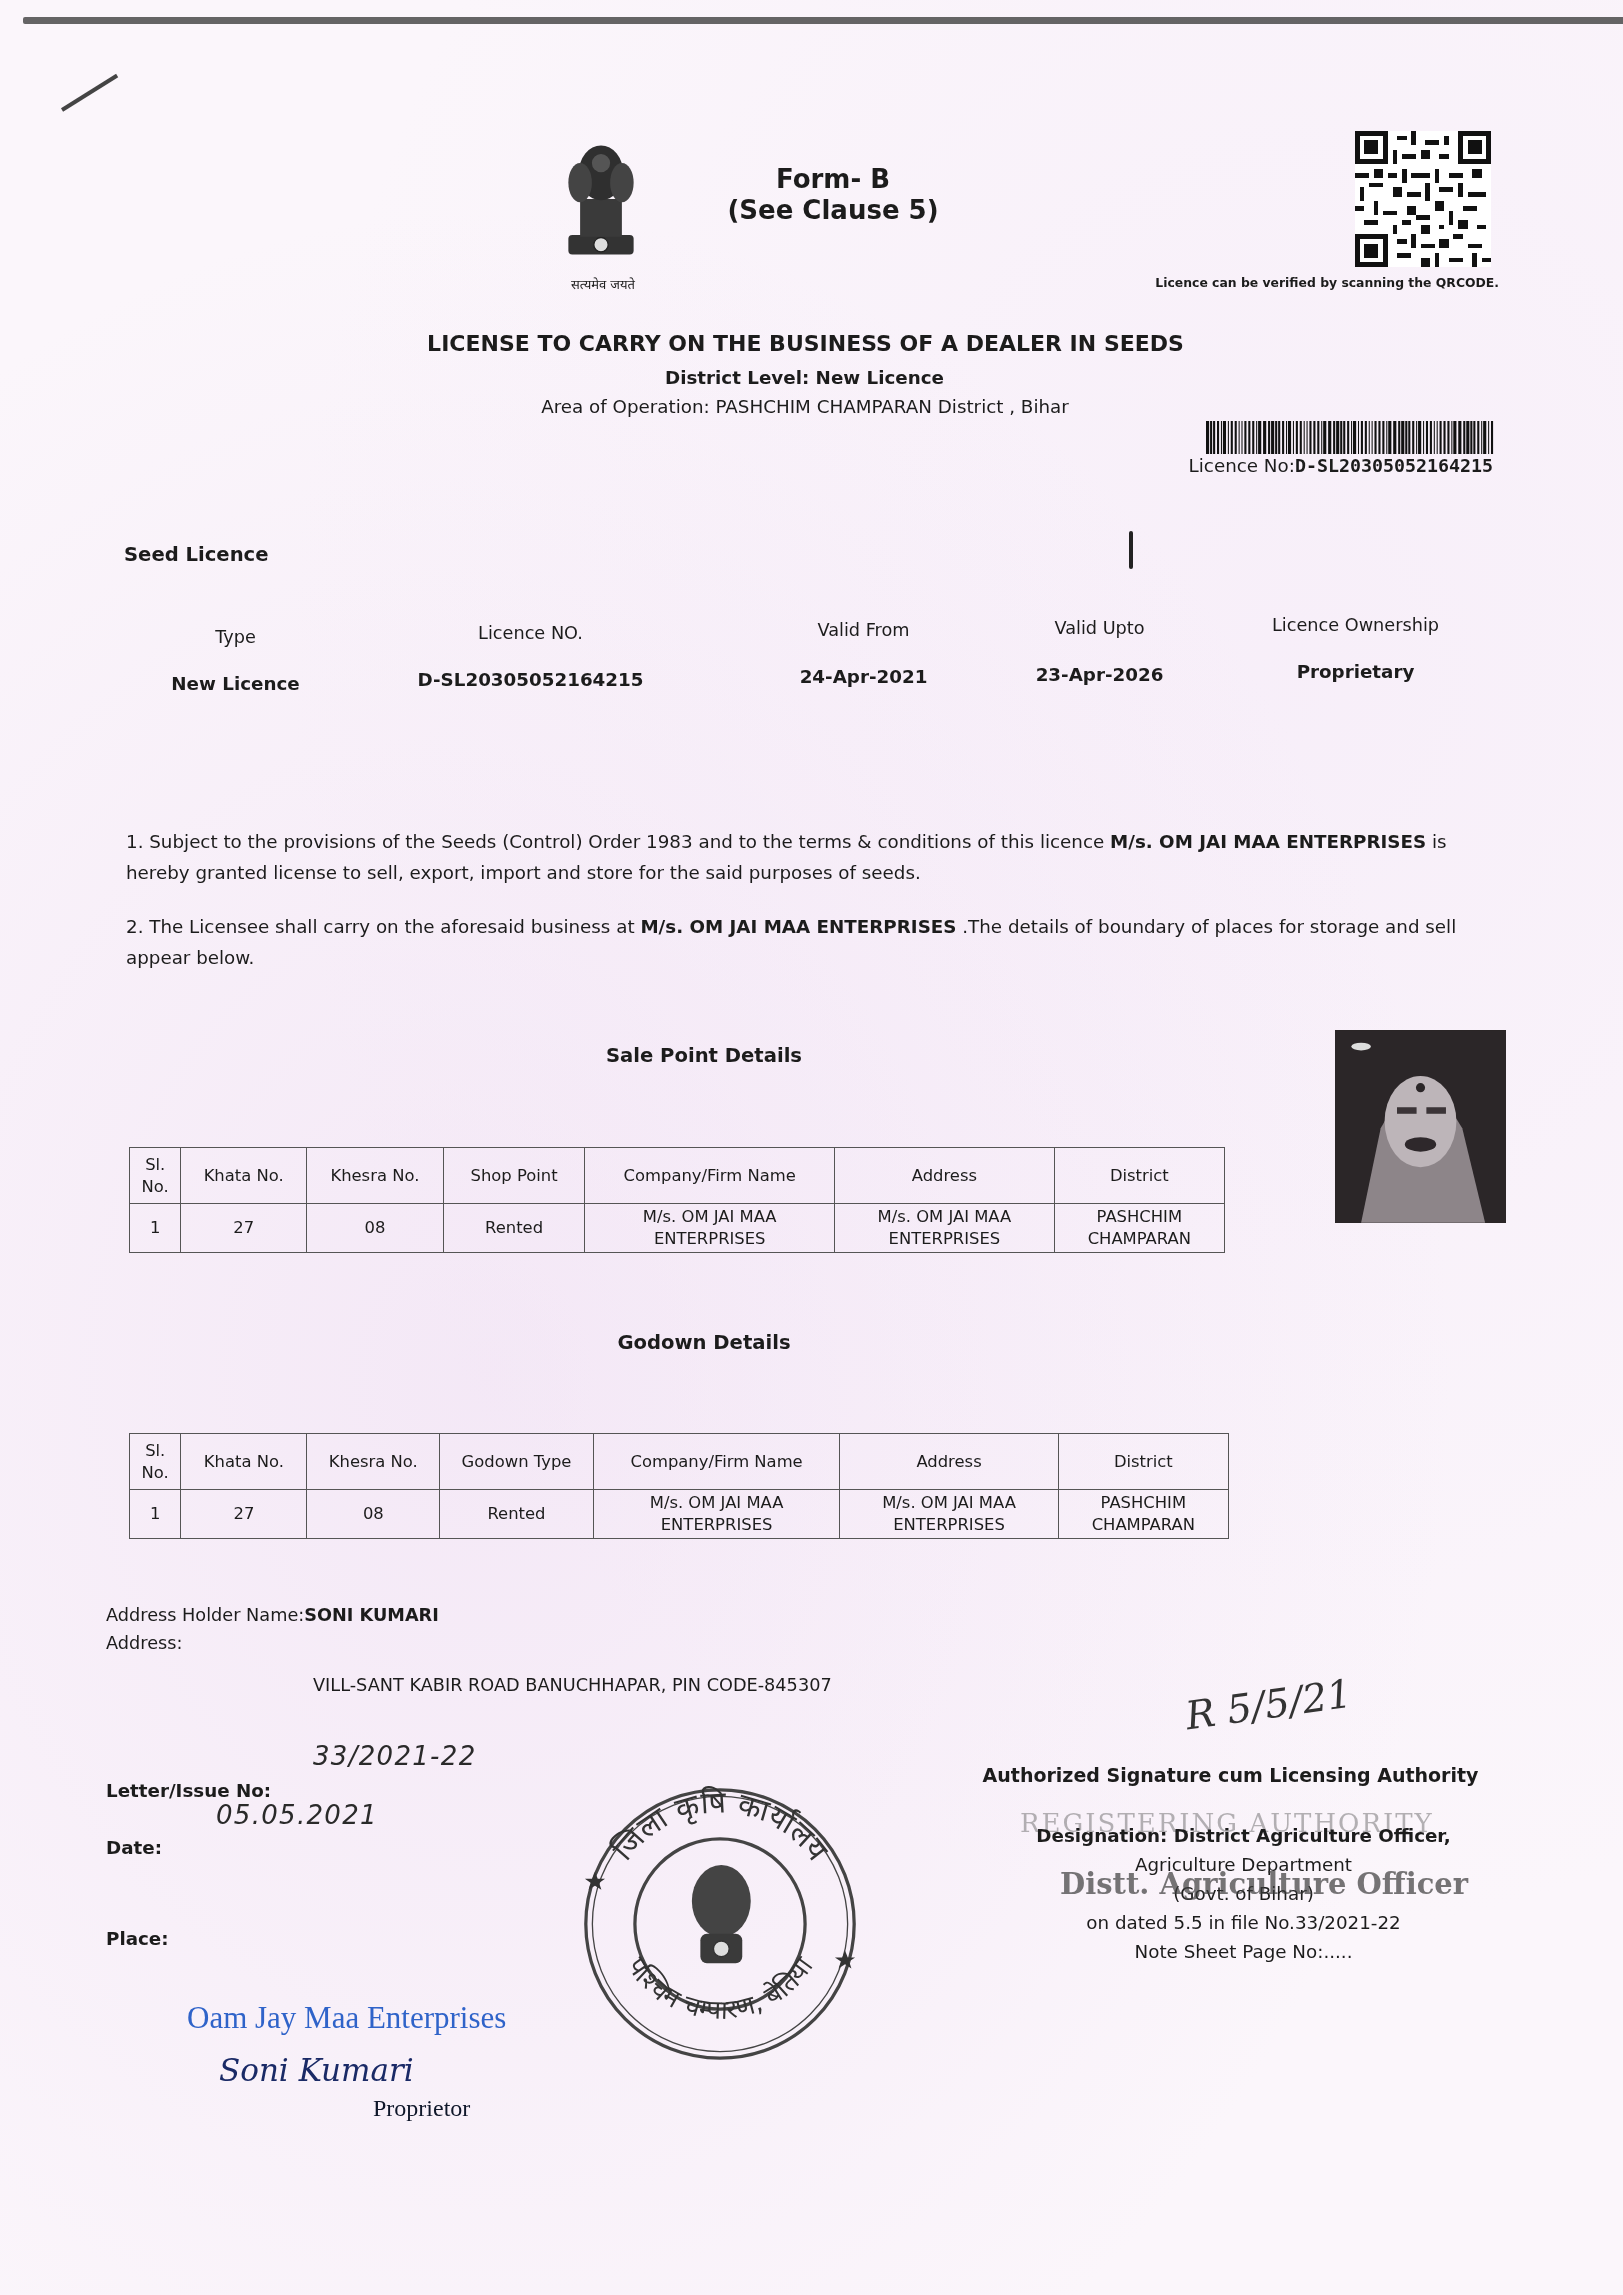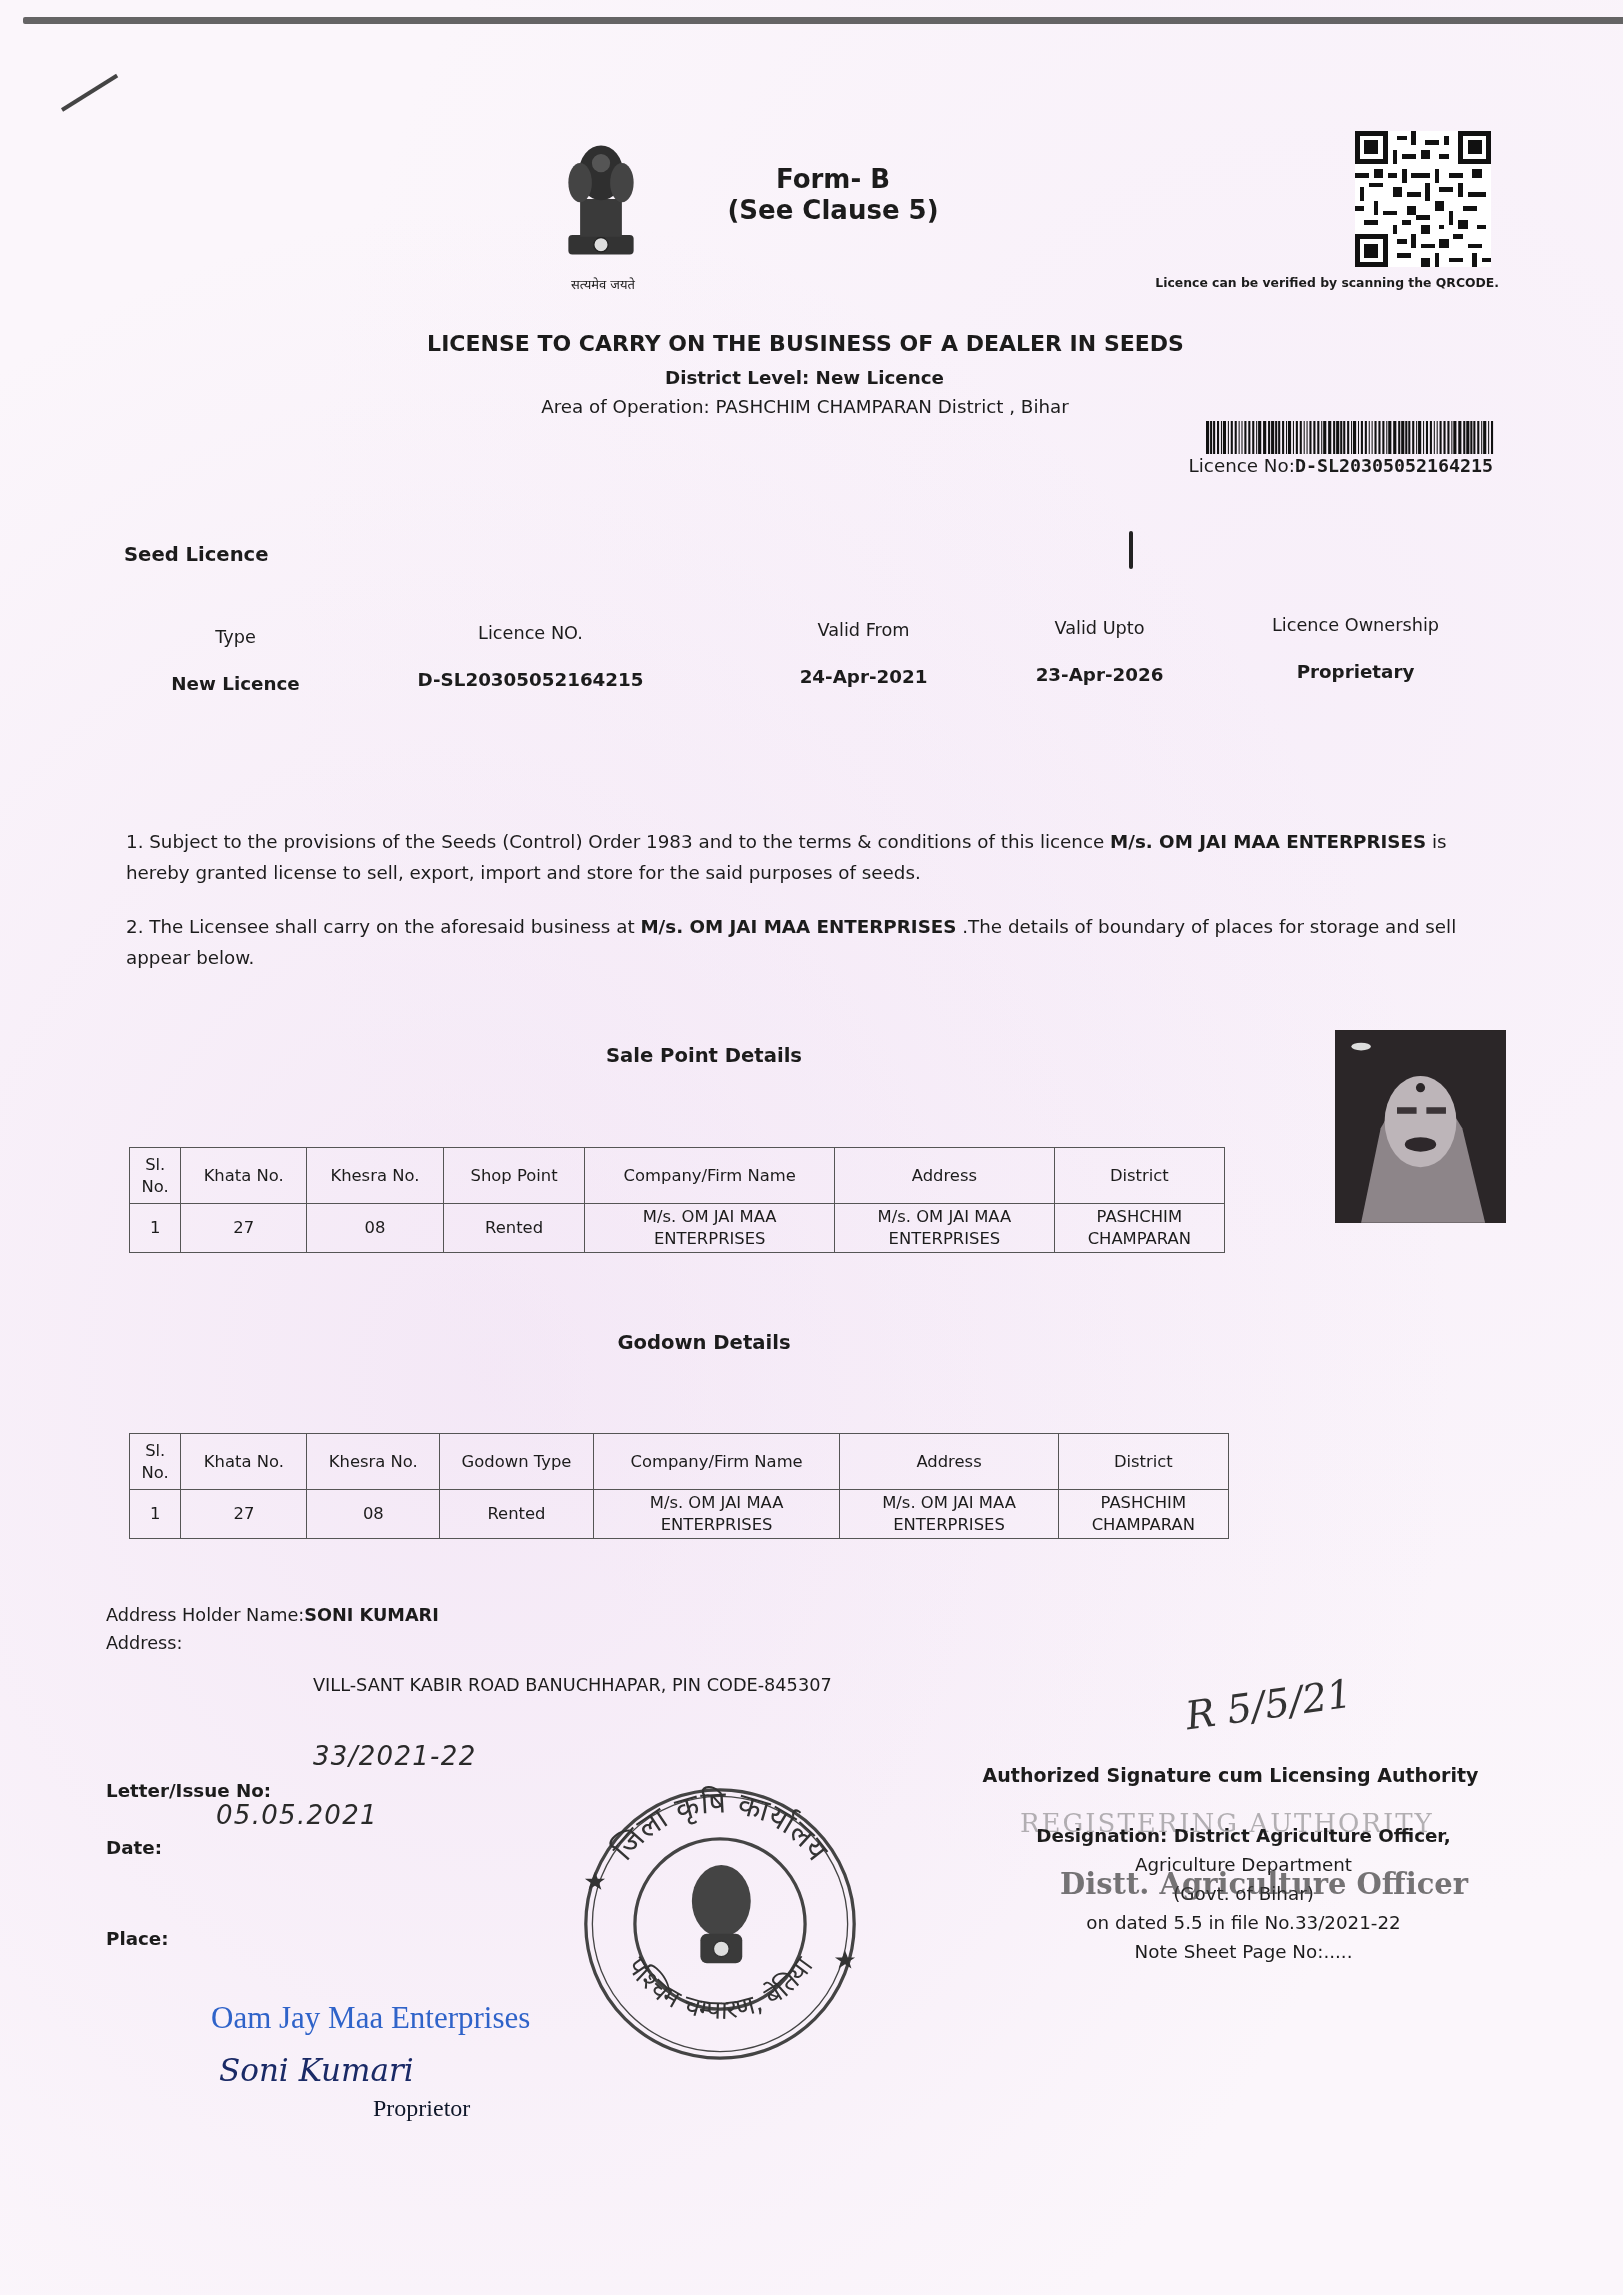--- a/index.html
+++ b/index.html
@@ -41,21 +41,21 @@
   .holder .addr{position:absolute;left:207px;top:27.5px;white-space:nowrap;margin-top:42px;}
   .issue-label{font-weight:bold;font-size:18.3px;left:106px;margin-top:29px;}
   .hand{font-family:"DejaVu Sans",sans-serif;font-style:italic;font-size:26px;color:#2a2a2a;letter-spacing:1.3px;}
   .auth{left:982px;top:1764px;width:497px;text-align:center;font-weight:bold;font-size:19px;}
   .desig{left:1008px;top:1821px;width:471px;text-align:center;font-size:18.3px;line-height:29px;}
   .desig .d1{font-weight:bold;}
   .stamp-big{left:1060px;top:1867px;font-family:"DejaVu Serif",serif;font-weight:bold;font-size:29px;color:rgba(60,60,60,.7);}
   .stamp-ghost{left:1020px;top:1808px;font-family:"DejaVu Serif",serif;font-size:26px;color:rgba(90,90,90,.45);letter-spacing:2px;}
   .sig-auth{left:1185px;top:1682px;font-style:italic;font-size:39px;color:#333;font-family:"DejaVu Serif",serif;transform:rotate(-8deg);}
   .seal{left:576px;top:1780px;width:288px;height:288px;}
-  .prop-firm{left:187px;top:2000px;font-family:"Liberation Serif",serif;font-size:31px;color:#2f63c9;margin-left:24px;}
+  .prop-firm{left:187px;top:2000px;font-family:"Liberation Serif",serif;font-size:31px;color:#2f63c9;}
   .prop-sign{left:219px;top:2052px;font-family:"DejaVu Serif",serif;font-style:italic;font-size:31px;color:#1a2a66;}
   .prop-title{left:373px;top:2095px;font-family:"Liberation Serif",serif;font-size:24px;color:#0f172a;}
 </style>
 </head>
 <body>
 
 <div class="page-tint"></div>
 <div class="abs top-rule"></div>
 <div class="abs tick-mark"></div>
 

